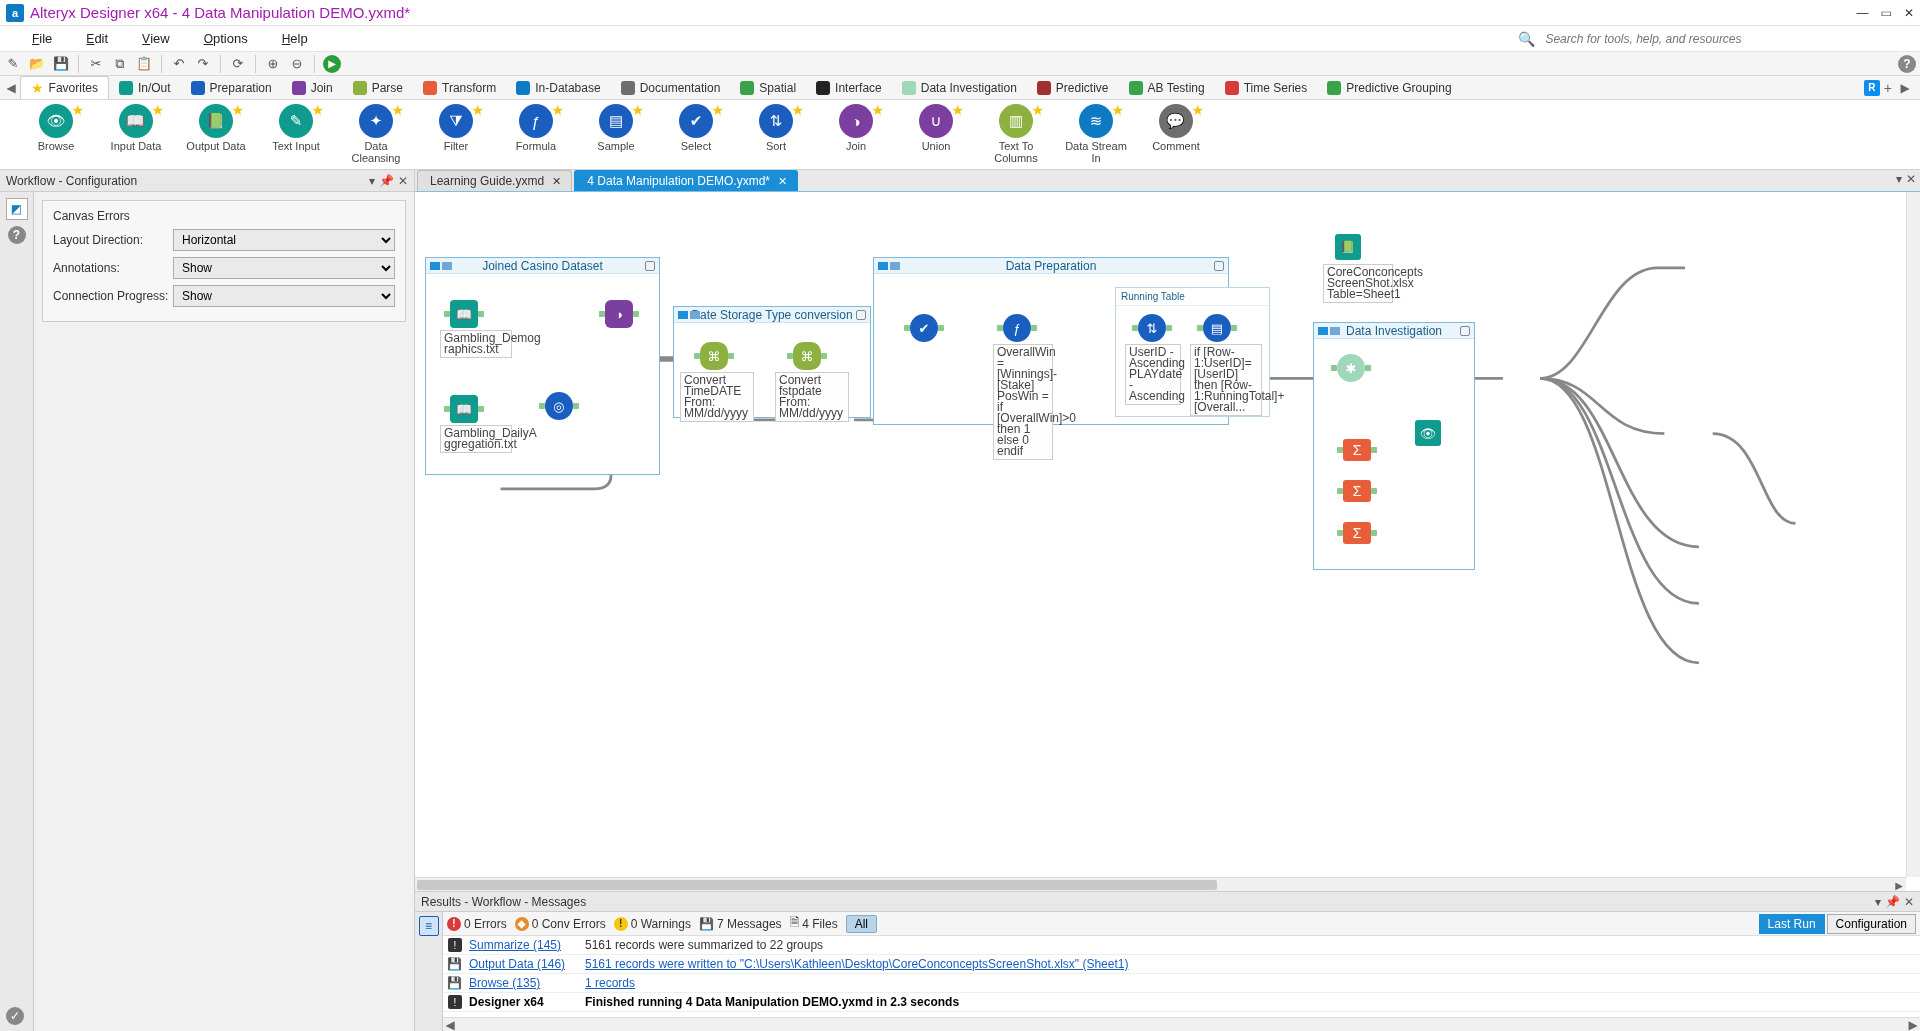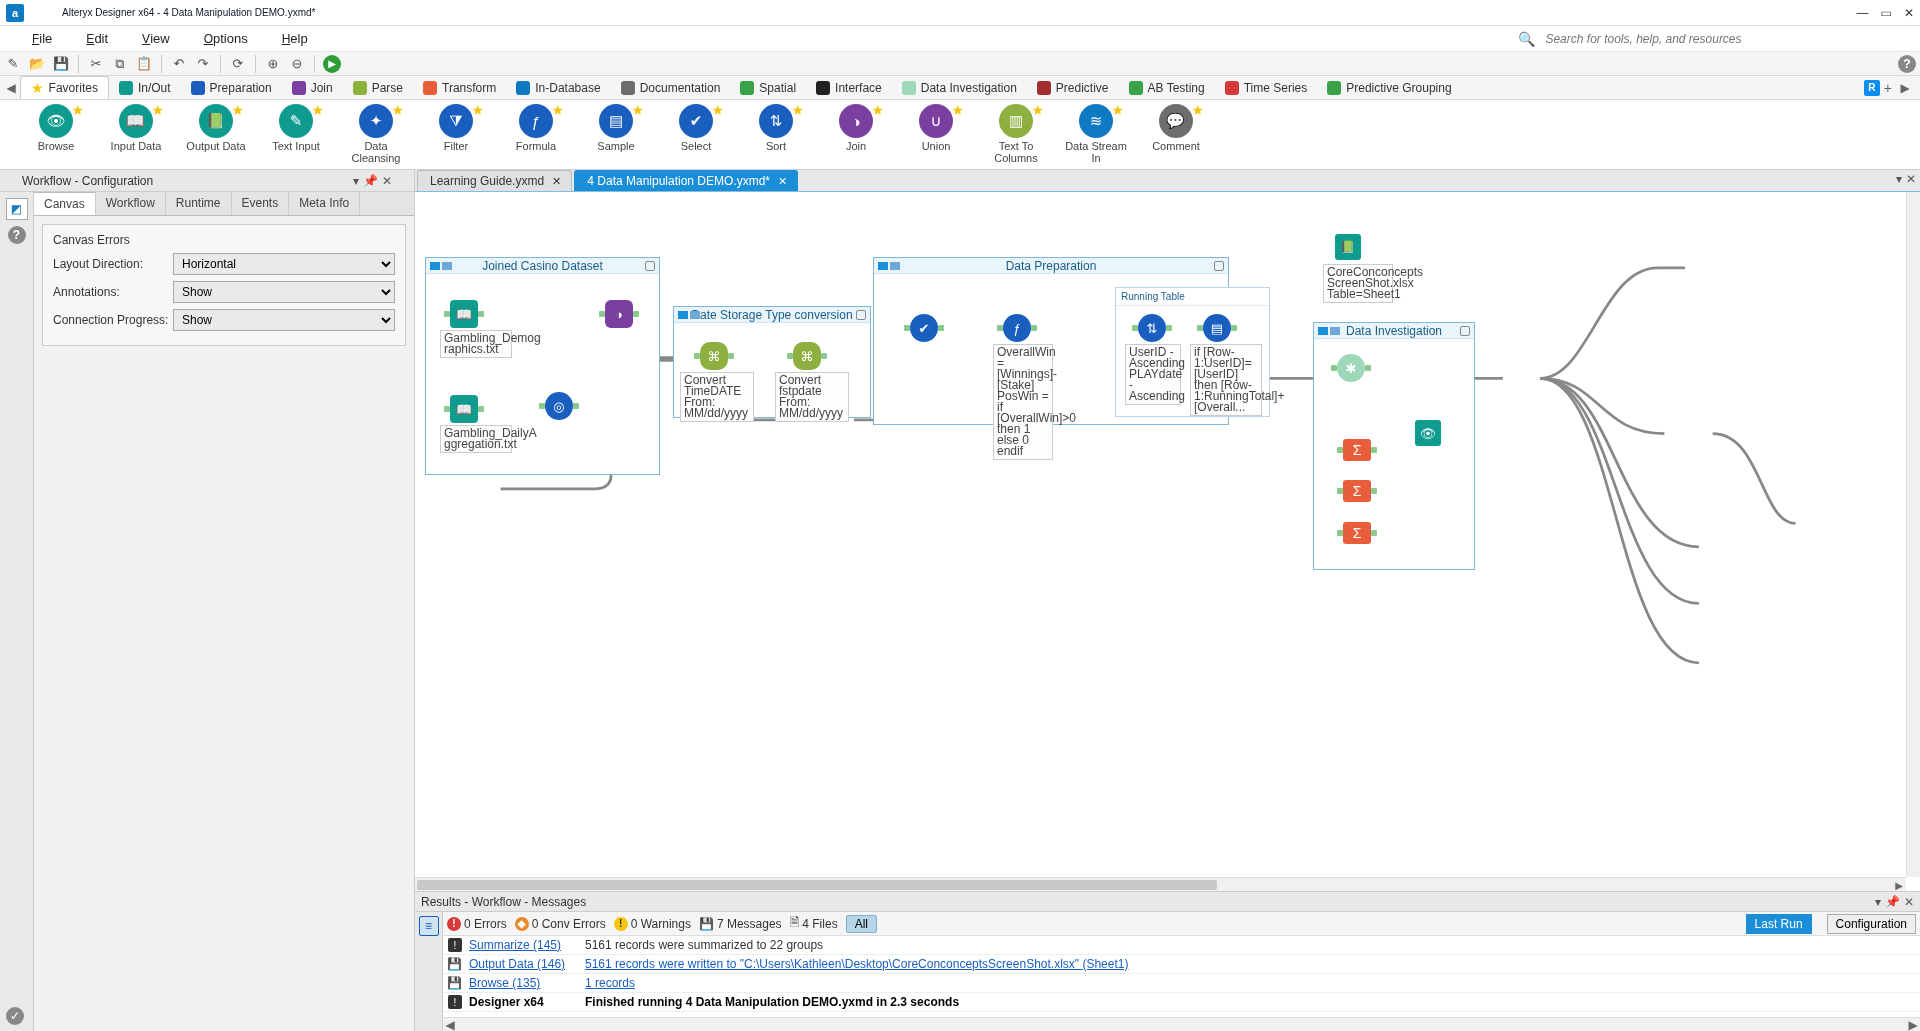--- a/index.html
+++ b/index.html
@@ -1,19 +1,19 @@
 <!DOCTYPE html>
 <html><head>
 <meta charset="utf-8">
 <style>
 * { margin:0; padding:0; box-sizing:border-box; font-family:"Segoe UI",Tahoma,sans-serif; font-size:12px; }
 body { background:#f0f0f0; width:1920px; height:1031px; overflow:hidden; position:relative; background:#fff;}
 .titlebar { height:26px; background:#fff; display:flex; align-items:center; padding:0 6px; border-bottom:1px solid #e0e0e0;}
 .titlebar .logo { width:18px; height:18px; background:#0e7ac4; margin-right:6px; display:flex;align-items:center;justify-content:center;color:#fff;font-weight:bold;font-size:11px;border-radius:2px;}
-.titlebar .title { color:#0f172a; font-size:10px;margin-left:32px;}
+.titlebar .title { color:#a21caf; font-size:15px;}
 .titlebar .win-controls { margin-left:auto; display:flex; gap:12px; color:#333; font-size:14px;}
 .menubar { height:26px; background:#fff; display:flex; align-items:center; padding:0 22px; gap:14px; border-bottom:1px solid #e5e5e5;}
 .menubar .menu-item { padding:2px 10px; color:#222; font-size:13px;}
 .menubar .menu-item u { text-decoration:underline;}
 .menubar .search { margin-left:auto; display:flex; align-items:center; background:#fff; border:none; width:380px;}
 .menubar .search input { border:none; outline:none; width:100%; padding:3px 6px; font-style:italic; color:#888; background:transparent;}
 .menubar .search .sicon { color:#888; font-size:14px; margin-right:4px;}
 .toolbar { height:24px; background:#f5f5f5; display:flex; align-items:center; padding:0 4px; gap:6px; border-bottom:1px solid #d8d8d8;}
 .toolbar .tb { width:18px; height:18px; display:flex; align-items:center; justify-content:center; color:#555; font-size:13px;}
 .toolbar .sep { width:1px; height:18px; background:#ccc; margin:0 2px;}
@@ -26,21 +26,21 @@
 .catbar .cat .blob { width:14px;height:14px;border-radius:3px;}
 .catbar .end { margin-left:auto; display:flex; align-items:center; gap:4px; padding-right:6px;}
 .catbar .end .sq { width:16px;height:16px;background:#0e8df0;border-radius:2px;color:#fff;display:flex;align-items:center;justify-content:center;font-size:10px;font-weight:bold;}
 .toolshelf { height:70px; background:#fff; display:flex; align-items:flex-start; gap:8px; padding:4px 8px 0 20px; border-bottom:1px solid #d0d0d0;}
 .tool { text-align:center; width:72px; position:relative;}
 .tool .ticon { width:34px;height:34px;border-radius:50%;margin:0 auto;display:flex;align-items:center;justify-content:center;color:#fff;font-size:15px;position:relative;}
 .tool .star { position:absolute; top:-2px; right:8px; color:#f6c510; font-size:14px;}
 .tool .tlabel { color:#444; font-size:11px; margin-top:2px; line-height:12px;}
 .mainrow { display:flex; height:calc(1031px - 26px - 26px - 24px - 24px - 70px);}
 .leftpane { width:415px; background:#f1f1f1; border-right:1px solid #ccc; display:flex; flex-direction:column;}
-.pane-hdr { height:22px; background:#e8e8e8; border-bottom:1px solid #ccc; display:flex; align-items:center; padding:0 22px; font-size:12px; color:#333;}
+.pane-hdr { height:22px; background:#e8e8e8; border-bottom:1px solid #ccc; display:flex; align-items:center; padding:0 6px; font-size:12px; color:#333;}
 .pane-hdr .icons { margin-left:auto; display:flex; gap:4px; color:#555; font-size:11px;}
 .cfgbody { display:flex; flex:1;}
 .cfg-side { width:34px; background:#e9e9e9; border-right:1px solid #ccc; display:flex; flex-direction:column; align-items:center; padding-top:6px; gap:6px;}
 .cfg-side .sq { width:22px;height:22px;border:1px solid #aaa;background:#fff;display:flex;align-items:center;justify-content:center;color:#1a7bbd;}
 .cfg-side .q { width:18px;height:18px;border-radius:50%;background:#888;color:#fff;font-weight:bold;display:flex;align-items:center;justify-content:center;}
 .cfg-main { flex:1; background:#f1f1f1; padding:0;}
 .cfg-tabs { display:flex; background:#e4e4e4; border-bottom:1px solid #bbb; height:24px;}
 .cfg-tabs .t { padding:4px 10px; color:#444; font-size:12px; border-right:1px solid #ccc; cursor:pointer;}
 .cfg-tabs .t.active { background:#fff; border-top:1px solid #bbb; border-bottom:1px solid #fff; position:relative; top:0;}
 .cfg-panel { padding:8px; background:#f1f1f1;}
@@ -75,21 +75,21 @@
 .sumnode { width:28px;height:22px;background:#e85d3a;border-radius:3px;display:flex;align-items:center;justify-content:center;color:#fff;font-size:14px;position:absolute;}
 .browse-end { width:26px;height:26px;background:#0f9b8e;border-radius:3px;color:#fff;display:flex;align-items:center;justify-content:center;position:absolute;font-size:13px;}
 .outnode { width:26px;height:26px;background:#0f9b8e;border-radius:3px;color:#fff;display:flex;align-items:center;justify-content:center;position:absolute;}
 .results { height:140px; background:#f1f1f1; border-top:1px solid #ccc; display:flex; flex-direction:column;}
 .results .rhdr { height:20px; background:#e8e8e8; border-bottom:1px solid #ccc; display:flex; align-items:center; padding:0 6px; color:#333; font-size:12px;}
 .results .rhdr .icons { margin-left:auto; display:flex; gap:4px; color:#555; font-size:11px;}
 .results .filterrow { height:24px; background:#f5f5f5; border-bottom:1px solid #ddd; display:flex; align-items:center; padding:0 4px; gap:8px;}
 .results .filterrow .fitem { display:flex; align-items:center; gap:3px; font-size:12px; color:#333;}
 .results .filterrow .badge { width:14px;height:14px;border-radius:50%;display:flex;align-items:center;justify-content:center;color:#fff;font-size:10px;font-weight:bold;}
 .results .filterrow .all { background:#b8d4e8; border:1px solid #7faecf; padding:1px 8px; border-radius:2px;}
-.results .filterrow .btns { margin-left:auto; display:flex; gap:15px;}
+.results .filterrow .btns { margin-left:auto; display:flex; gap:2px;}
 .results .filterrow .btns .b { border:1px solid #aaa; padding:2px 8px; background:#eee; font-size:12px;}
 .results .filterrow .btns .b.active { background:#1a8ed6; color:#fff; border-color:#1a8ed6;}
 .results .rows { flex:1; overflow:hidden; background:#fff;}
 .results .row { display:flex; align-items:center; height:19px; border-bottom:1px solid #eee; padding:0 4px; gap:6px;}
 .results .row .ri { width:16px;height:16px;display:flex;align-items:center;justify-content:center;}
 .results .row .link { color:#1a5fbf; text-decoration:underline; min-width:110px; padding-right:6px;}
 .results .row .msg { color:#333;}
 .results .row .msg.link2 { color:#1a5fbf; text-decoration:underline;}
 .results .row.bold .msg, .results .row.bold .link { font-weight:bold; color:#000; text-decoration:none;}
 .results .side { width:28px; background:#e8e8e8; border-right:1px solid #ccc; display:flex; align-items:flex-start; justify-content:center; padding-top:4px;}
@@ -308,27 +308,20 @@
         <span>📌</span>
         <span>✕</span>
       </div>
     </div>
     <div class="cfgbody">
       <div class="cfg-side">
         <div class="sq">◩</div>
         <div class="q">?</div>
       </div>
       <div class="cfg-main">
-        <div class="cfg-tabs" id="cfg-tab-host">
-            <div class="t active">Canvas</div>
-            <div class="t">Workflow</div>
-            <div class="t">Runtime</div>
-            <div class="t">Events</div>
-            <div class="t">Meta Info</div>
-          </div>
         <div class="cfg-panel">
           <div class="cfg-group">
             <div class="gh">Canvas Errors</div>
             <div id="cfg-rows">
                 <div class="cfg-row">
                   <label>Layout Direction:</label>
                   <select><option>Horizontal</option></select>
                 </div>
                 <div class="cfg-row">
                   <label>Annotations:</label>

